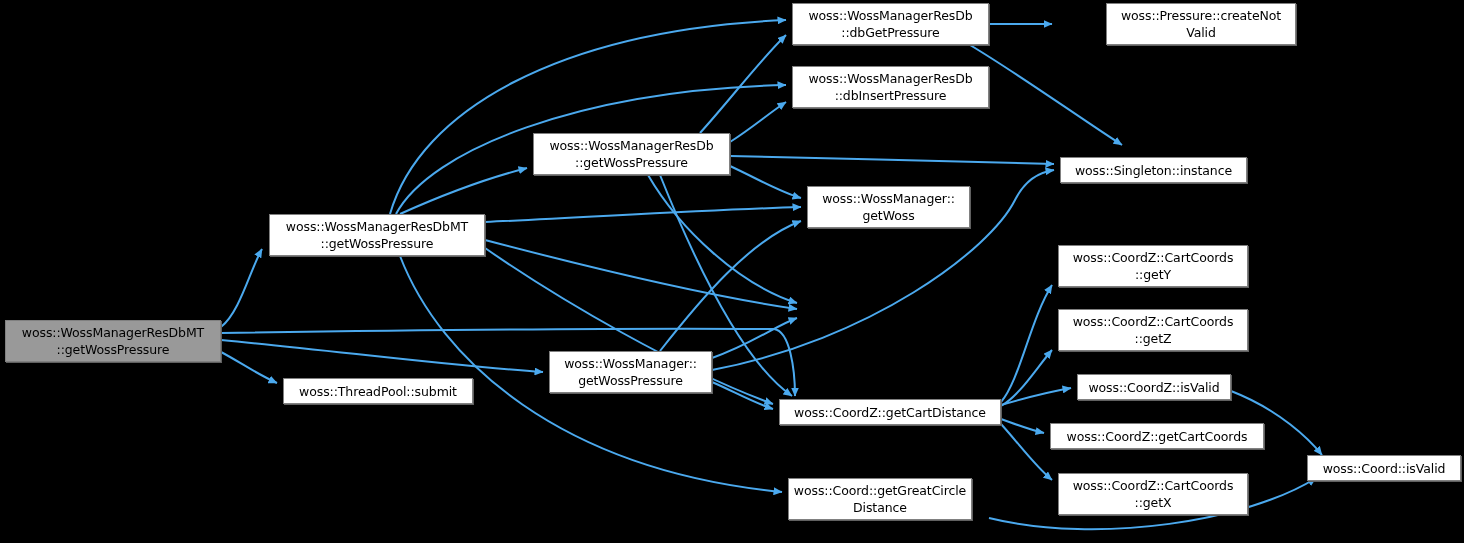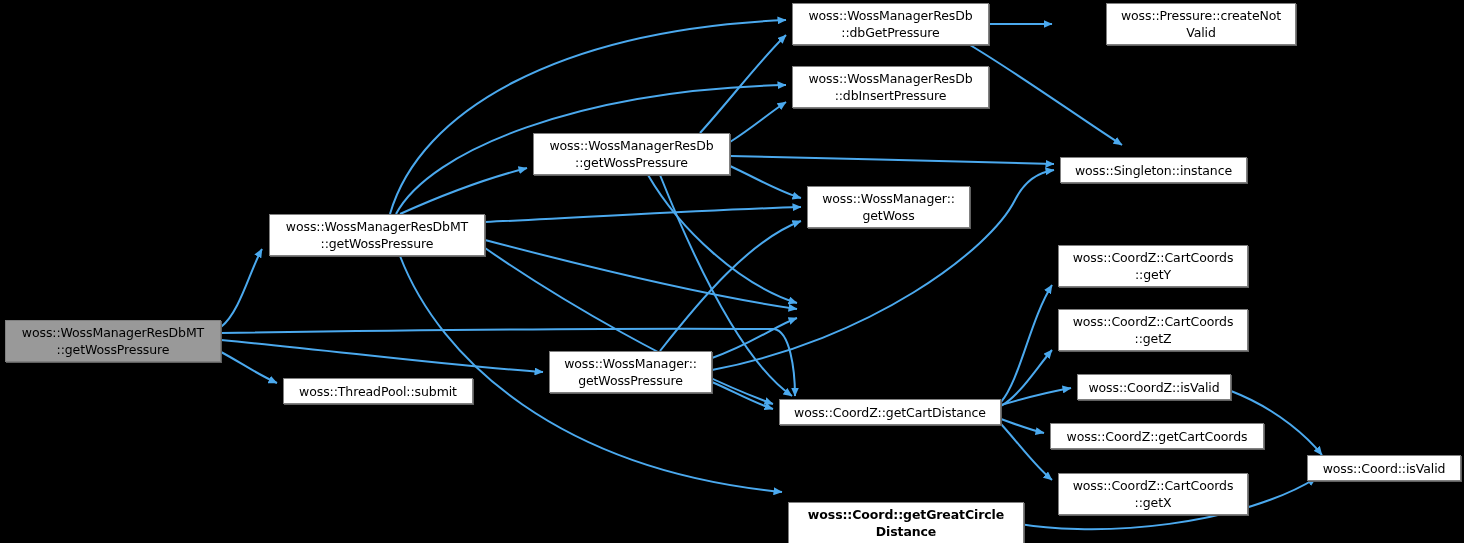--- a/index.html
+++ b/index.html
@@ -114,21 +114,21 @@
 ::getWossPressure</div>
   <div class="node" style="left:549px;top:351px;width:163px;height:42px;">woss::WossManager::
 getWossPressure</div>
   <div class="node" style="left:792px;top:3px;width:197px;height:42px;">woss::WossManagerResDb
 ::dbGetPressure</div>
   <div class="node" style="left:792px;top:66px;width:197px;height:42px;">woss::WossManagerResDb
 ::dbInsertPressure</div>
   <div class="node" style="left:807px;top:186px;width:163px;height:42px;">woss::WossManager::
 getWoss</div>
   <div class="node" style="left:779px;top:399px;width:222px;height:26px;">woss::CoordZ::getCartDistance</div>
-  <div class="node" style="left:788px;top:502px;width:236px;height:42px;font-weight:bold;">woss::Coord::getGreatCircle
+  <div class="node" style="left:788px;top:478px;width:184px;height:42px;">woss::Coord::getGreatCircle
 Distance</div>
   <div class="node" style="left:1058px;top:3px;width:190px;height:42px;margin-left:48px;">woss::Pressure::createNot
 Valid</div>
   <div class="node" style="left:1060px;top:151px;width:187px;height:26px;margin-top:6px;">woss::Singleton::instance</div>
   <div class="node" style="left:1058px;top:245px;width:190px;height:42px;">woss::CoordZ::CartCoords
 ::getY</div>
   <div class="node" style="left:1058px;top:309px;width:190px;height:42px;">woss::CoordZ::CartCoords
 ::getZ</div>
   <div class="node" style="left:1077px;top:374px;width:154px;height:26px;">woss::CoordZ::isValid</div>
   <div class="node" style="left:1050px;top:423px;width:214px;height:26px;">woss::CoordZ::getCartCoords</div>

